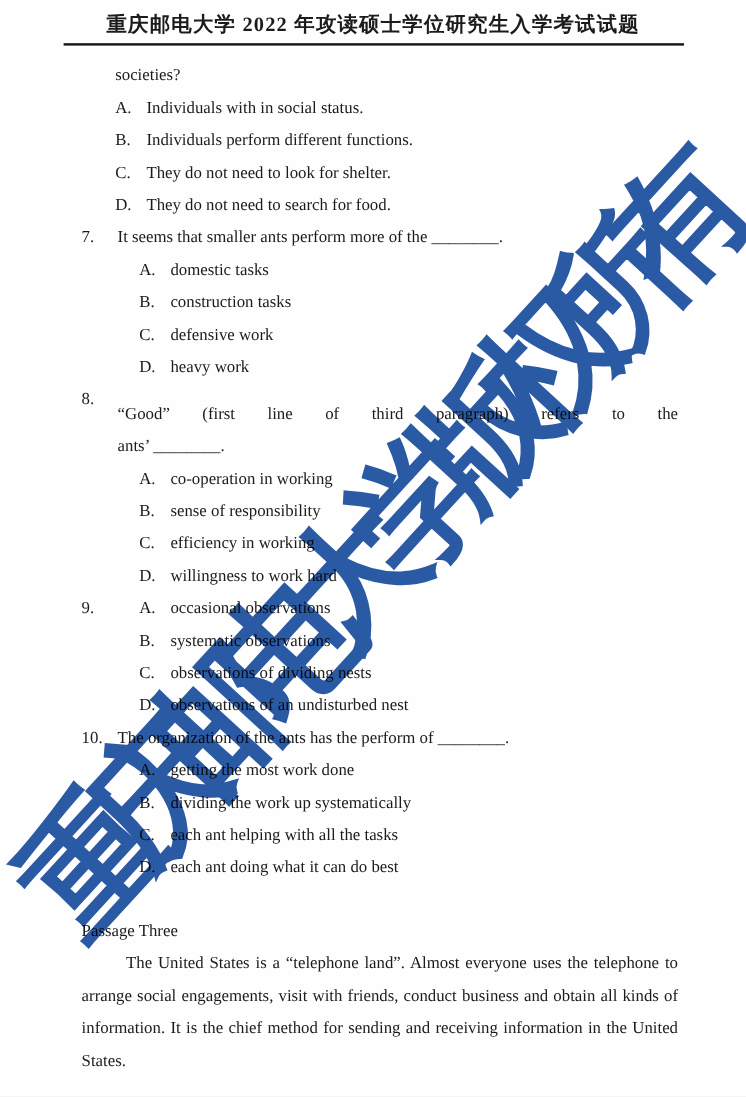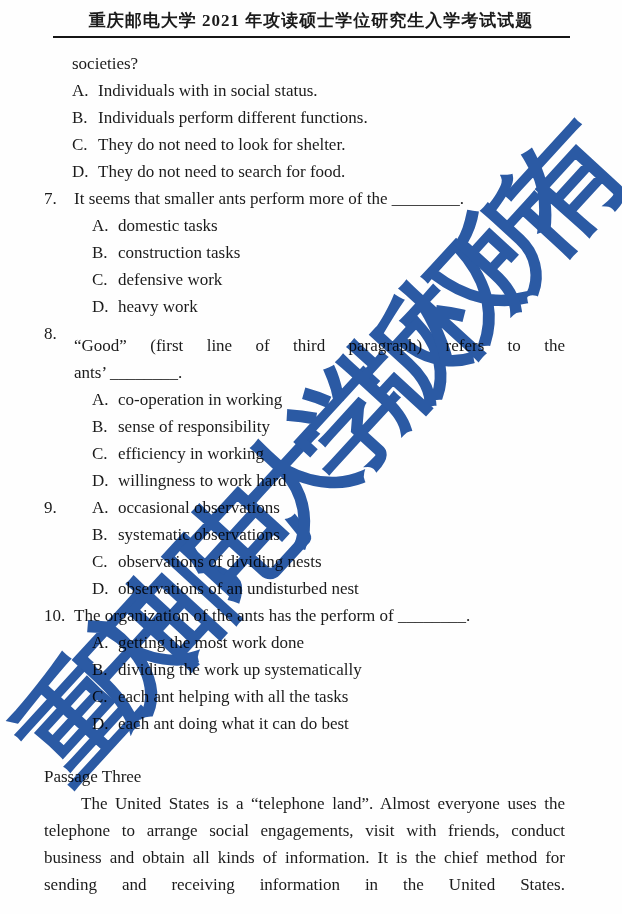--- a/index.html
+++ b/index.html
@@ -20,22 +20,22 @@
     font-weight:bold;
     letter-spacing:1px;
   }
   .rule {
     border-bottom:2.5px solid #151515;
     margin:4px 52px 0 53px;
   }
   
   .content {
     position:absolute;
-    left:44px; right:57px; top:50px;
-    font-size:17px;
+    left:68px; right:57px; top:50px;
+    font-size:14px;
     line-height:27px;
   }
   .carryover { padding-left:28px; }
   .opt { display:flex; }
   .opt-letter { width:26px; flex:none; }
   .opt-text { flex:1; }
   .question { display:flex; }
   .q-num { width:30px; flex:none; }
   .q-main { flex:1; }
   .q-main .options { padding-left:18px; }
@@ -69,21 +69,21 @@
   }
 </style>
 </head>
 <body>
 
 <div class="page">
 
   <div class="watermark" style="color: rgb(43, 90, 165);">重庆邮电大学版权所有</div>
 
   <header>
-    <div class="title">重庆邮电大学 2021 年攻读硕士学位研究生入学考试试题</div>
+    <div class="title">重庆邮电大学 2022 年攻读硕士学位研究生入学考试试题</div>
     <div class="rule"></div>
   </header>
 
   <main class="content">
 
     <section class="carryover">
       <div class="stem-frag">societies?</div>
       <div class="options" id="carryover-options">
           <div class="opt">
             <span class="opt-letter">A.</span>

